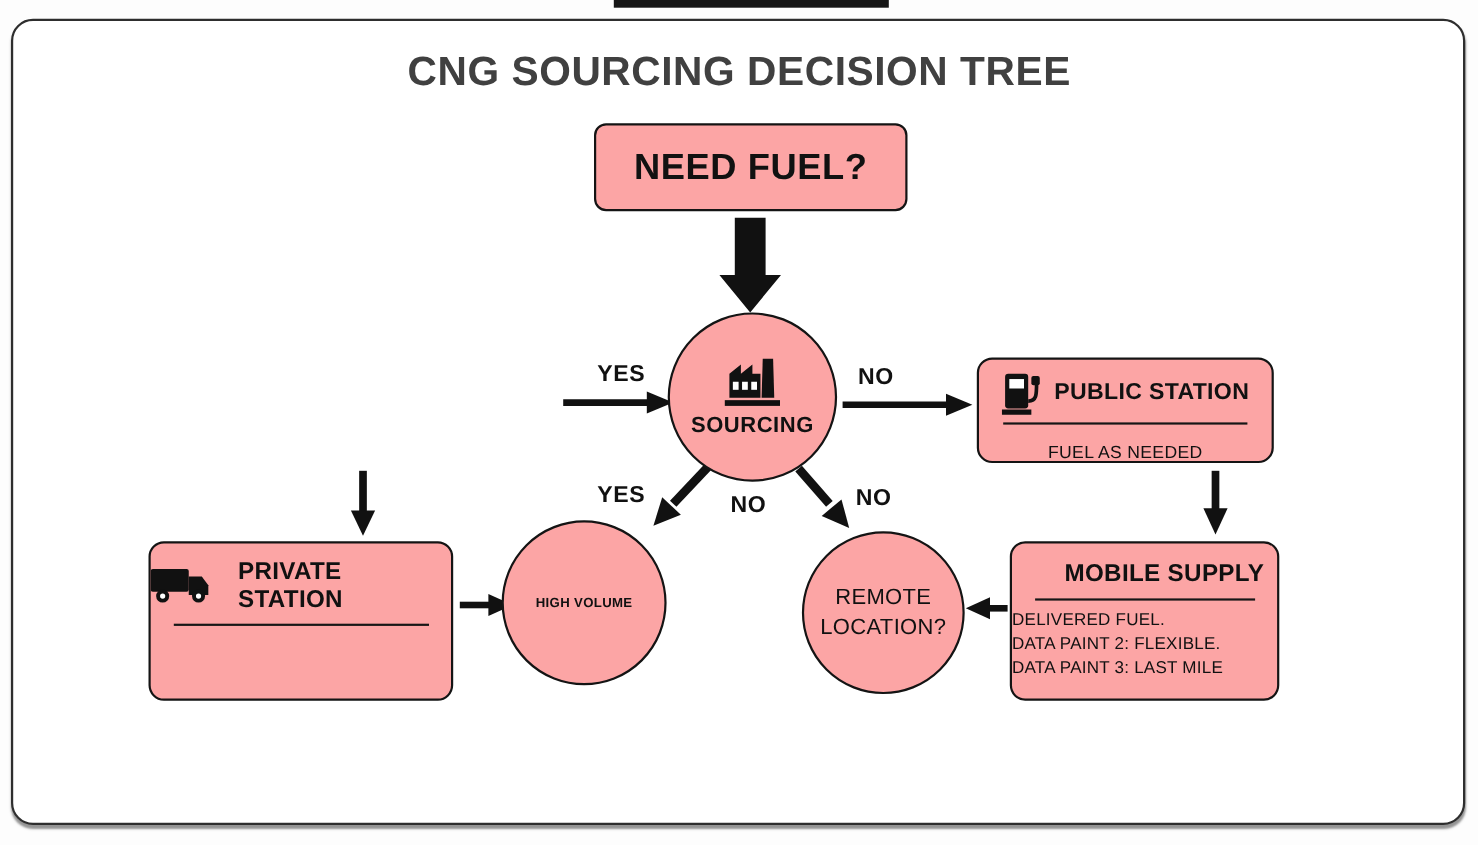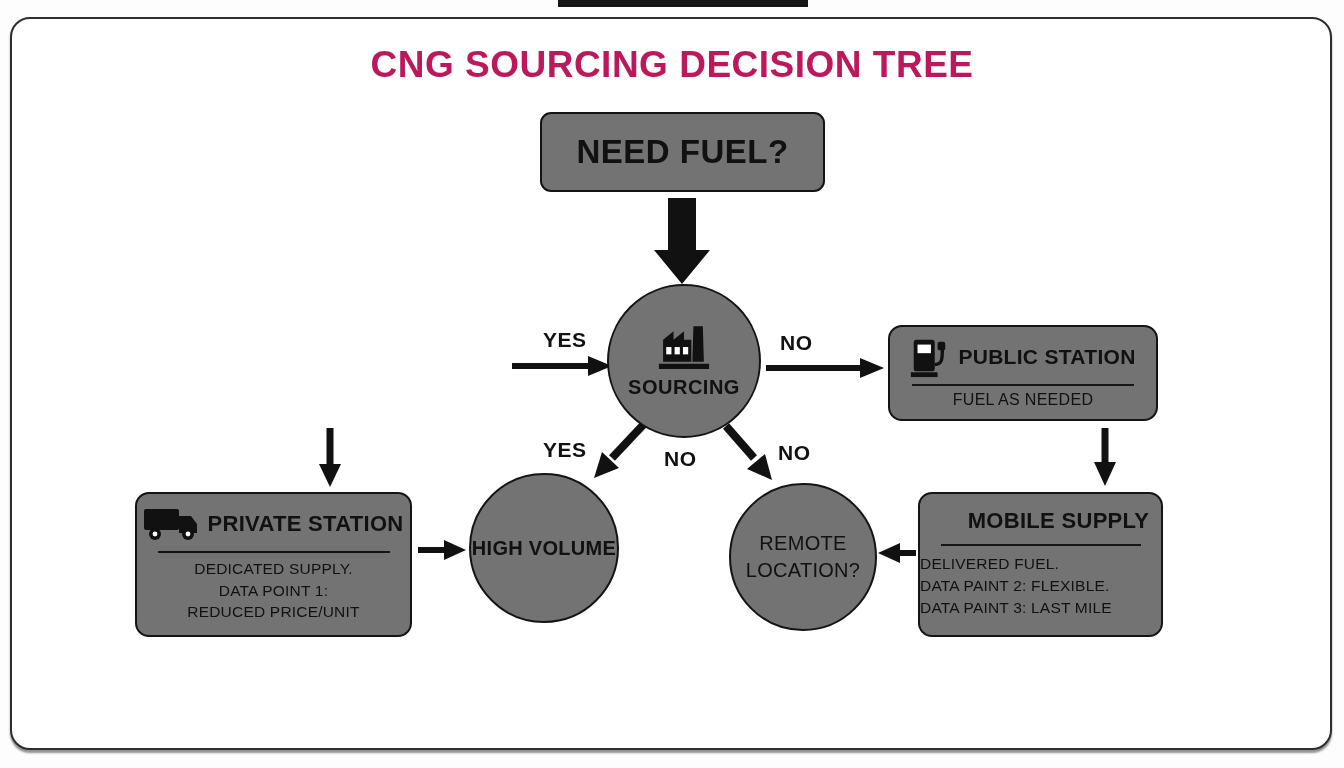--- a/index.html
+++ b/index.html
@@ -11,23 +11,23 @@
   }
   .stage{position:relative;width:1344px;height:768px;background:#fdfdfd;}
   .top-accent{position:absolute;left:558px;top:0;width:250px;height:7px;background:#161616;}
   .frame{
     position:absolute;left:10px;top:17px;width:1318px;height:729px;
     border:2px solid #2e2e2e;border-radius:20px;background:#ffffff;
     box-shadow:0 3px 2px rgba(60,60,60,.55);
   }
   .title{
     position:absolute;left:0;right:0;top:44px;text-align:center;
-    font-size:37px;font-weight:bold;letter-spacing:.5px;color:#be185d;
+    font-size:37px;font-weight:bold;letter-spacing:.5px;color:#404040;
   }
-  .node{position:absolute;background:#737373;border:2.5px solid #141414;box-sizing:border-box;}
+  .node{position:absolute;background:#fca5a5;border:2.5px solid #141414;box-sizing:border-box;}
   .rounded-lg{border-radius:16px;}
   .circle{border-radius:50%;display:flex;flex-direction:column;align-items:center;justify-content:center;text-align:center;}
   .need-fuel{
     left:540px;top:112px;width:285px;height:80px;border-radius:11px;
     display:flex;align-items:center;justify-content:center;
     font-size:33px;font-weight:bold;letter-spacing:.5px;
   }
   .station-circle{left:607px;top:284px;width:154px;height:154px;border-width:2.5px;}
   .station-label{font-size:20px;font-weight:bold;margin-top:7px;letter-spacing:.5px;}
   .own-box{
@@ -40,34 +40,34 @@
   .lbl-no-top{left:780px;top:331px;}
   .lbl-yes-bottom{left:543px;top:438px;}
   .lbl-no-bl{left:664px;top:447px;}
   .lbl-no-br{left:778px;top:441px;}
   .public-box{left:888px;top:325px;width:270px;height:96px;border-radius:14px;border-width:2px;
     display:flex;flex-direction:column;align-items:center;padding-top:9px;}
   .public-head{display:flex;align-items:center;gap:10px;}
   .public-title{font-size:21px;font-weight:bold;letter-spacing:.3px;}
   .divider{border-top:2px solid #161616;margin:6px 0 5px;}
   .public-box .divider{width:222px;}
-  .public-sub{font-size:16px;letter-spacing:.3px;}
+  .public-sub{font-size:16px;letter-spacing:.3px;margin-top:12px;}
   .private-box{left:135px;top:492px;width:277px;height:145px;border-radius:14px;border-width:2px;
     display:flex;flex-direction:column;align-items:center;padding-top:12px;}
-  .private-head{display:flex;align-items:center;gap:8px;}
+  .private-head{display:flex;align-items:center;gap:24px;}
   .private-title{font-size:22px;font-weight:bold;letter-spacing:.3px;}
   .private-box .divider{width:232px;margin-top:9px;}
   .body-lines{font-size:15.5px;line-height:21.5px;text-align:center;letter-spacing:.2px;}
   .mobile-box{left:918px;top:492px;width:245px;height:145px;border-radius:14px;border-width:2px;
     display:flex;flex-direction:column;padding-top:14px;}
   .mobile-title{font-size:22px;font-weight:bold;text-align:center;letter-spacing:.3px;padding-left:36px;}
   .mobile-box .divider{width:200px;margin:10px auto 7px;}
   .mobile-body{font-size:15.5px;line-height:22px;text-align:left;letter-spacing:.2px;}
-  .hv-circle{left:469px;top:473px;width:150px;height:150px;border-width:2px;
-    font-size:20px;font-weight:bold;line-height:38px;letter-spacing:.3px;}
+  .hv-circle{left:456px;top:473px;width:150px;height:150px;border-width:2px;
+    font-size:12px;font-weight:bold;line-height:38px;letter-spacing:.3px;}
   .remote-circle{left:729px;top:483px;width:148px;height:148px;border-width:2px;
     font-size:20px;font-weight:normal;line-height:27px;letter-spacing:.3px;}
   .arrow-layer{position:absolute;left:0;top:0;width:1344px;height:768px;pointer-events:none;}
   .icon-svg{display:block;}
 </style>
 </head>
 <body>
 
 <div class="stage">
 
@@ -159,25 +159,20 @@
         <rect x="0" y="3" width="35" height="21" rx="2" fill="#111"></rect>
         <polygon points="35,10 47,10 53,18 53,27 35,27" fill="#111"></polygon>
         <circle cx="11" cy="28" r="6" fill="#111"></circle>
         <circle cx="11" cy="28" r="2.4" fill="#fff"></circle>
         <circle cx="44" cy="28" r="6" fill="#111"></circle>
         <circle cx="44" cy="28" r="2.4" fill="#fff"></circle>
       </svg>
       <span class="private-title">PRIVATE STATION</span>
     </div>
     <div class="divider"></div>
-    <div class="body-lines">
-      <div>DEDICATED SUPPLY.</div>
-      <div>DATA POINT 1:</div>
-      <div>REDUCED PRICE/UNIT</div>
-    </div>
   </div>
 
   <div class="node circle hv-circle">
     <div>HIGH VOLUME</div>
   </div>
 
   <div class="node circle remote-circle">
     <div>REMOTE</div>
     <div>LOCATION?</div>
   </div>

